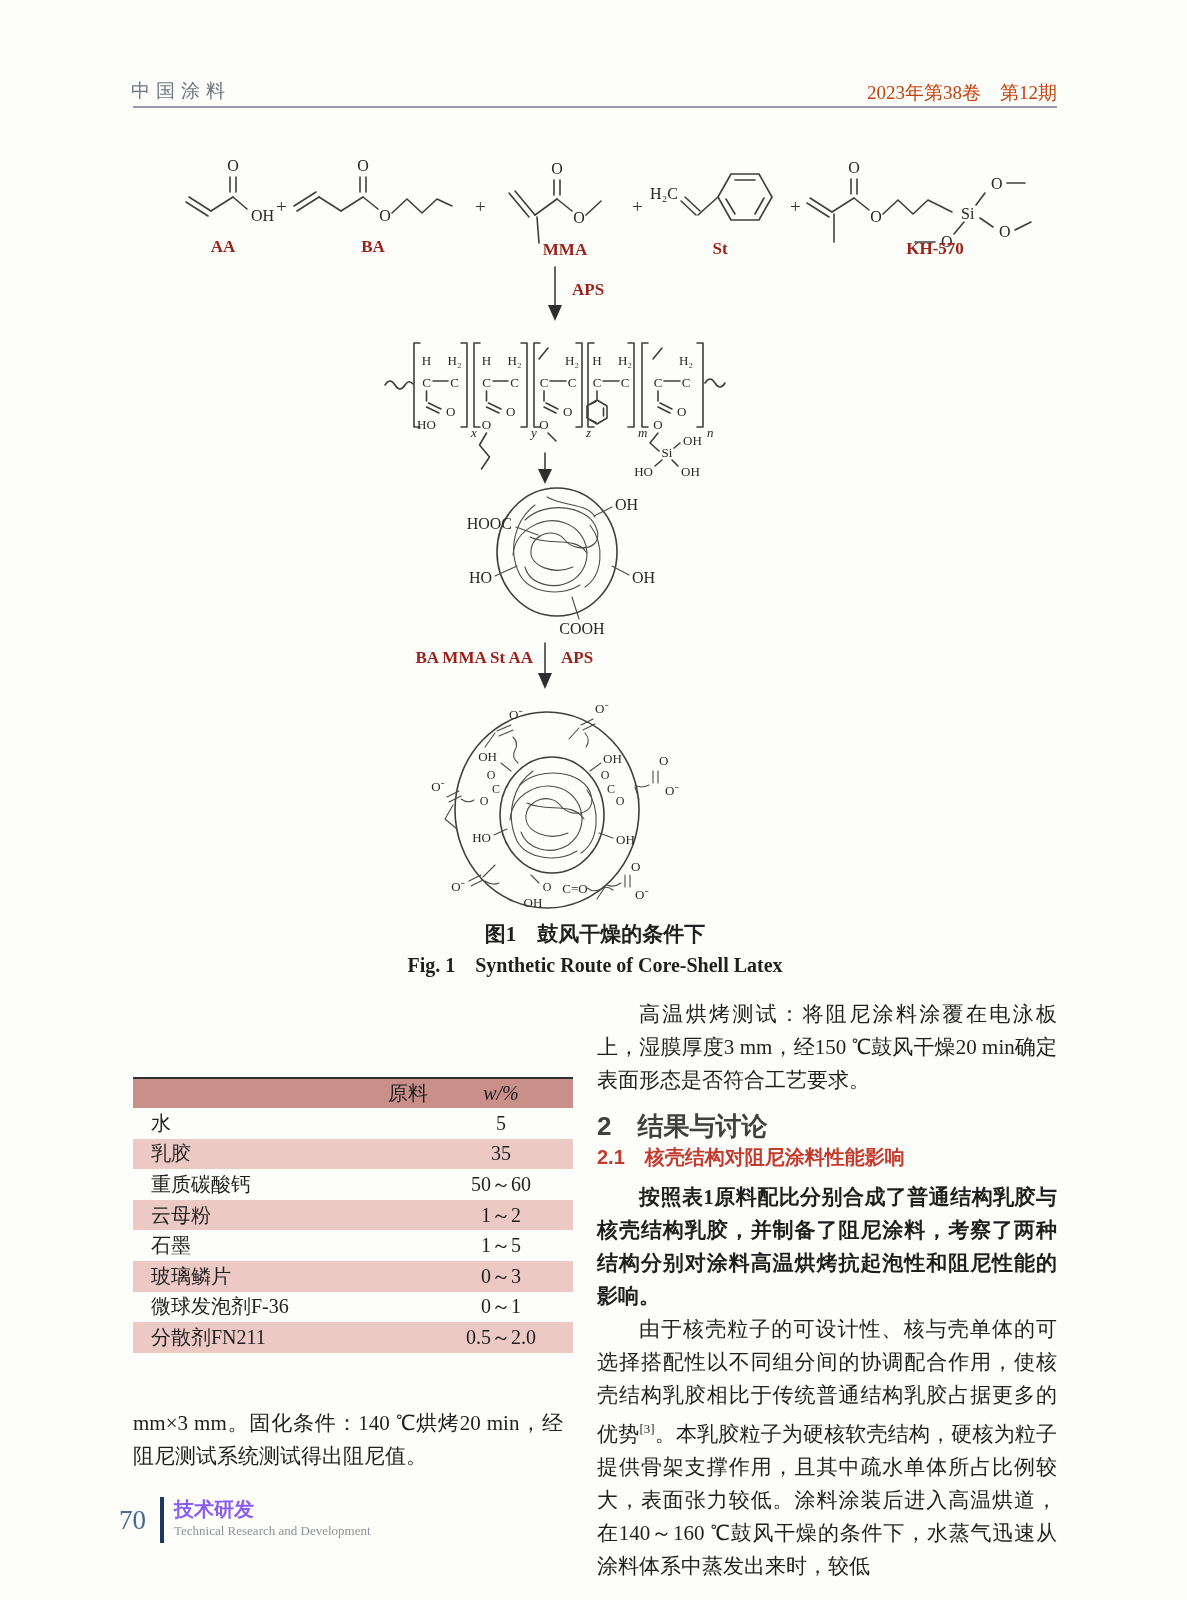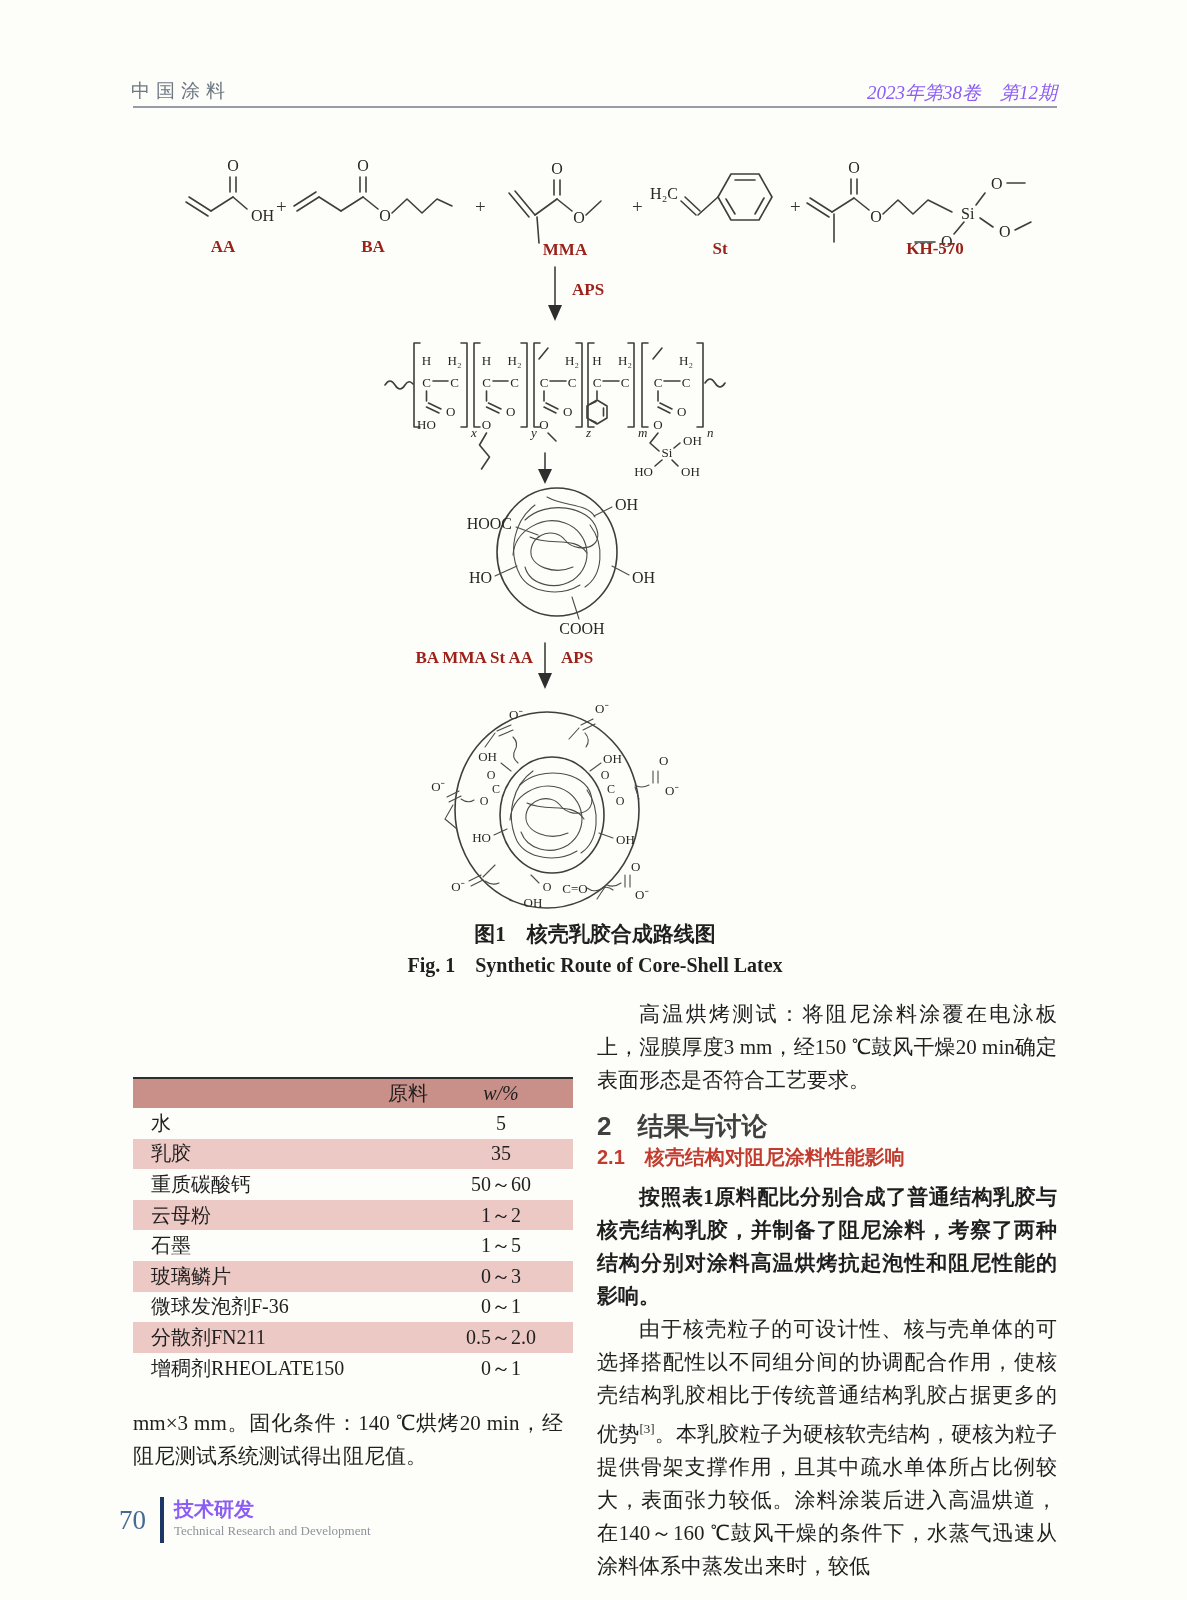--- a/index.html
+++ b/index.html
@@ -1,21 +1,21 @@
 <!DOCTYPE html>
 <html><head>
 <meta charset="utf-8">
 <style>
   html,body{margin:0;padding:0;background:#e8e8e8;}
   .page{position:relative;width:1187px;height:1600px;background:#fdfdf9;overflow:hidden;
         font-family:"Liberation Serif",serif;color:#1f1f1f;}
   .abs{position:absolute;}
   
   .jr{font-size:19px;color:#6e7883;letter-spacing:6px;}
-  .iss{font-size:19px;color:#8b5cf6;text-align:right;font-style:italic;}
+  .iss{font-size:19px;color:#c2410c;text-align:right;}
   .hrule{border-top:2px solid #979da6;}
   
   svg text{font-family:"Liberation Serif",serif;fill:#262626;}
   .ln{stroke:#3e3e3e;stroke-width:1.6;fill:none;stroke-linecap:round;stroke-linejoin:round;}
   .lt{stroke:#4c4c4c;stroke-width:1.1;fill:none;stroke-linecap:round;}
   .atom{font-size:16px;}
   .atom-s{font-size:13px;}
   .atom-xs{font-size:12px;}
   .chemlbl{font-size:17px;font-weight:bold;fill:#9b221b;}
   .pluslbl{font-size:19px;fill:#333;}
@@ -347,21 +347,21 @@
         <line class="lt" x1="490" y1="740" x2="490" y2="752"></line>
         <line class="lt" x1="495" y1="740" x2="495" y2="752"></line>
         <text class="atom-s" x="500" y="764">O⁻</text>
         <path class="lt" d="M486,748 q-7,5 -14,2"></path>
         <line class="lt" x1="470" y1="752" x2="462" y2="764"></line>
       </g>
     </g>
   </svg>
 
   <div class="abs figcap" style="left:135px;top:920px;width:920px;">
-    <div class="zh">图1　核壳乳胶合成路线图</div>
+    <div class="zh">图1　鼓风干燥的条件下</div>
     <div class="en">Fig. 1　Synthetic Route of Core-Shell Latex</div>
   </div>
 
 
   <table class="ftab abs" style="left:133px;top:1077px;">
     <thead>
       <tr>
         <th class="c1">原料</th>
         <th class="c2">w/%</th>
       </tr>
@@ -391,24 +391,20 @@
           <td class="c1">玻璃鳞片</td>
           <td class="c2">0～3</td>
         </tr>
       <tr>
           <td class="c1">微球发泡剂F-36</td>
           <td class="c2">0～1</td>
         </tr>
       <tr>
           <td class="c1">分散剂FN211</td>
           <td class="c2">0.5～2.0</td>
-        </tr>
-      <tr>
-          <td class="c1">增稠剂RHEOLATE150</td>
-          <td class="c2">0～1</td>
         </tr>
     </tbody>
   </table>
 
   <div class="abs para" style="left:133px;top:1407px;width:430px;">mm×3 mm。固化条件：140 ℃烘烤20 min，经阻尼测试系统测试得出阻尼值。</div>
 
   <div class="abs" style="left:597px;top:998px;width:460px;">
     <p class="para ind" style="margin:0;">高温烘烤测试：将阻尼涂料涂覆在电泳板上，湿膜厚度3 mm，经150 ℃鼓风干燥20 min确定表面形态是否符合工艺要求。</p>
     <h2 class="h2red">2　结果与讨论</h2>
     <h3 class="h21red">2.1　核壳结构对阻尼涂料性能影响</h3>

